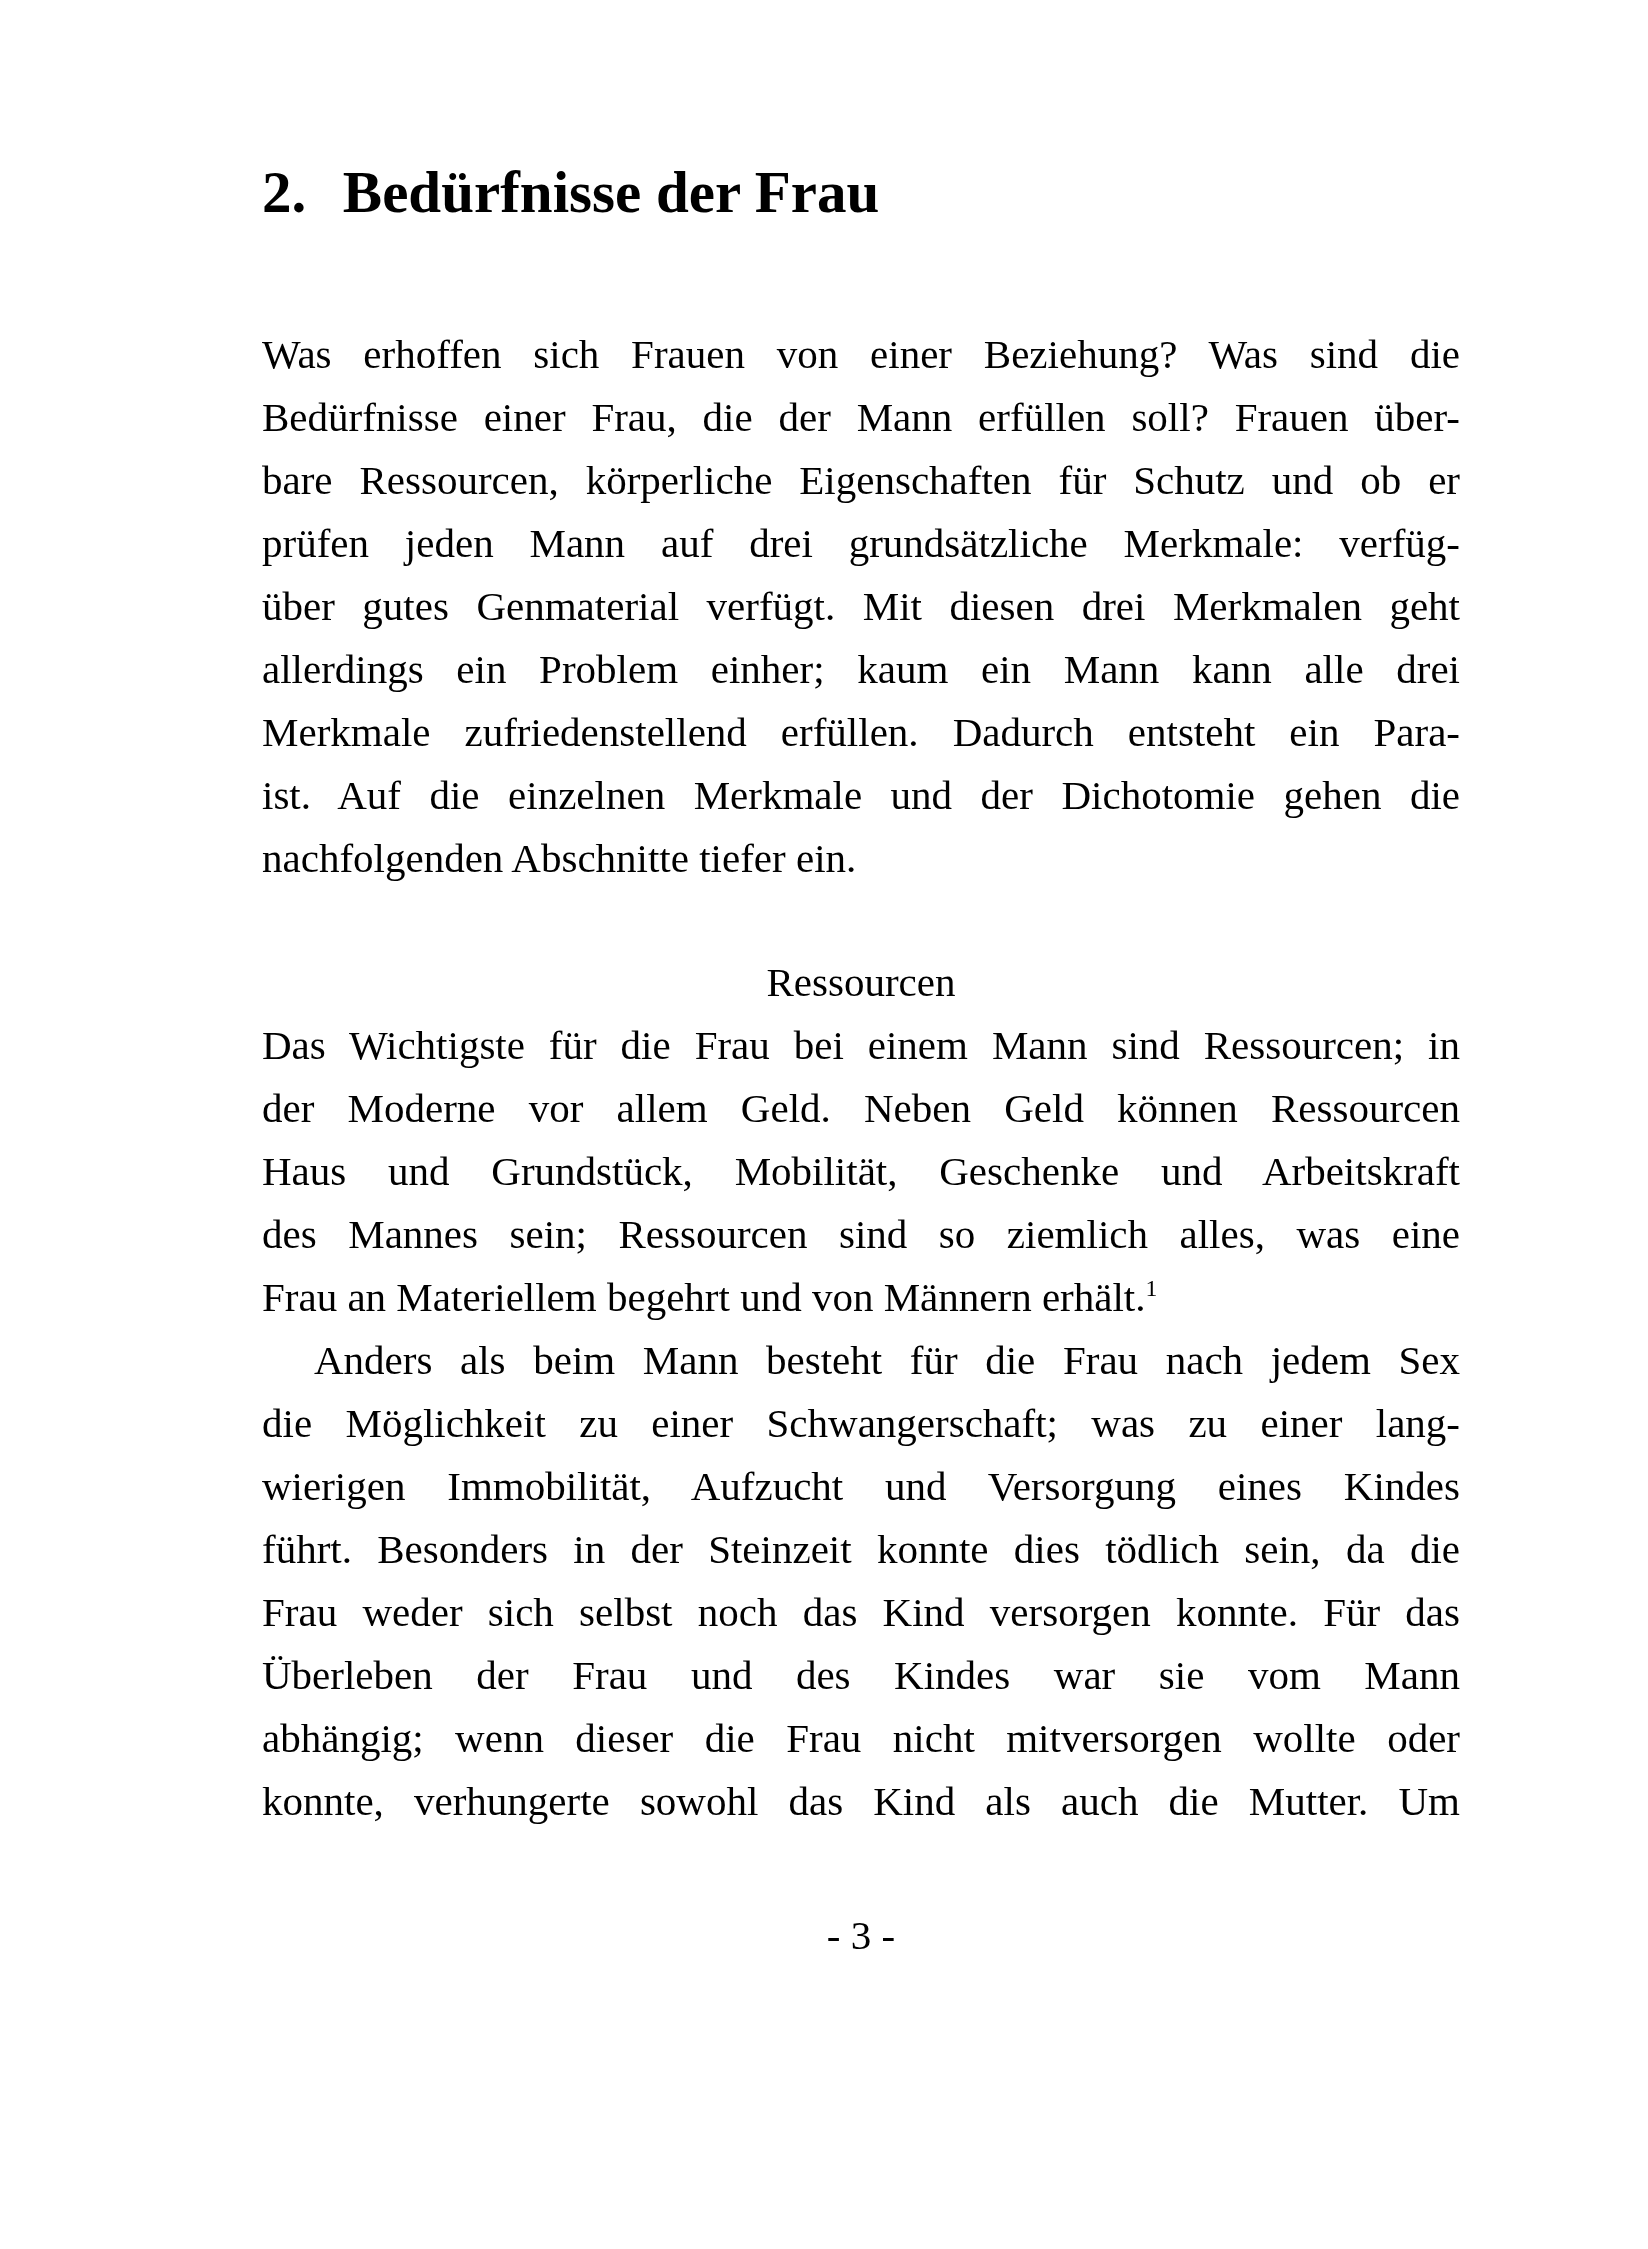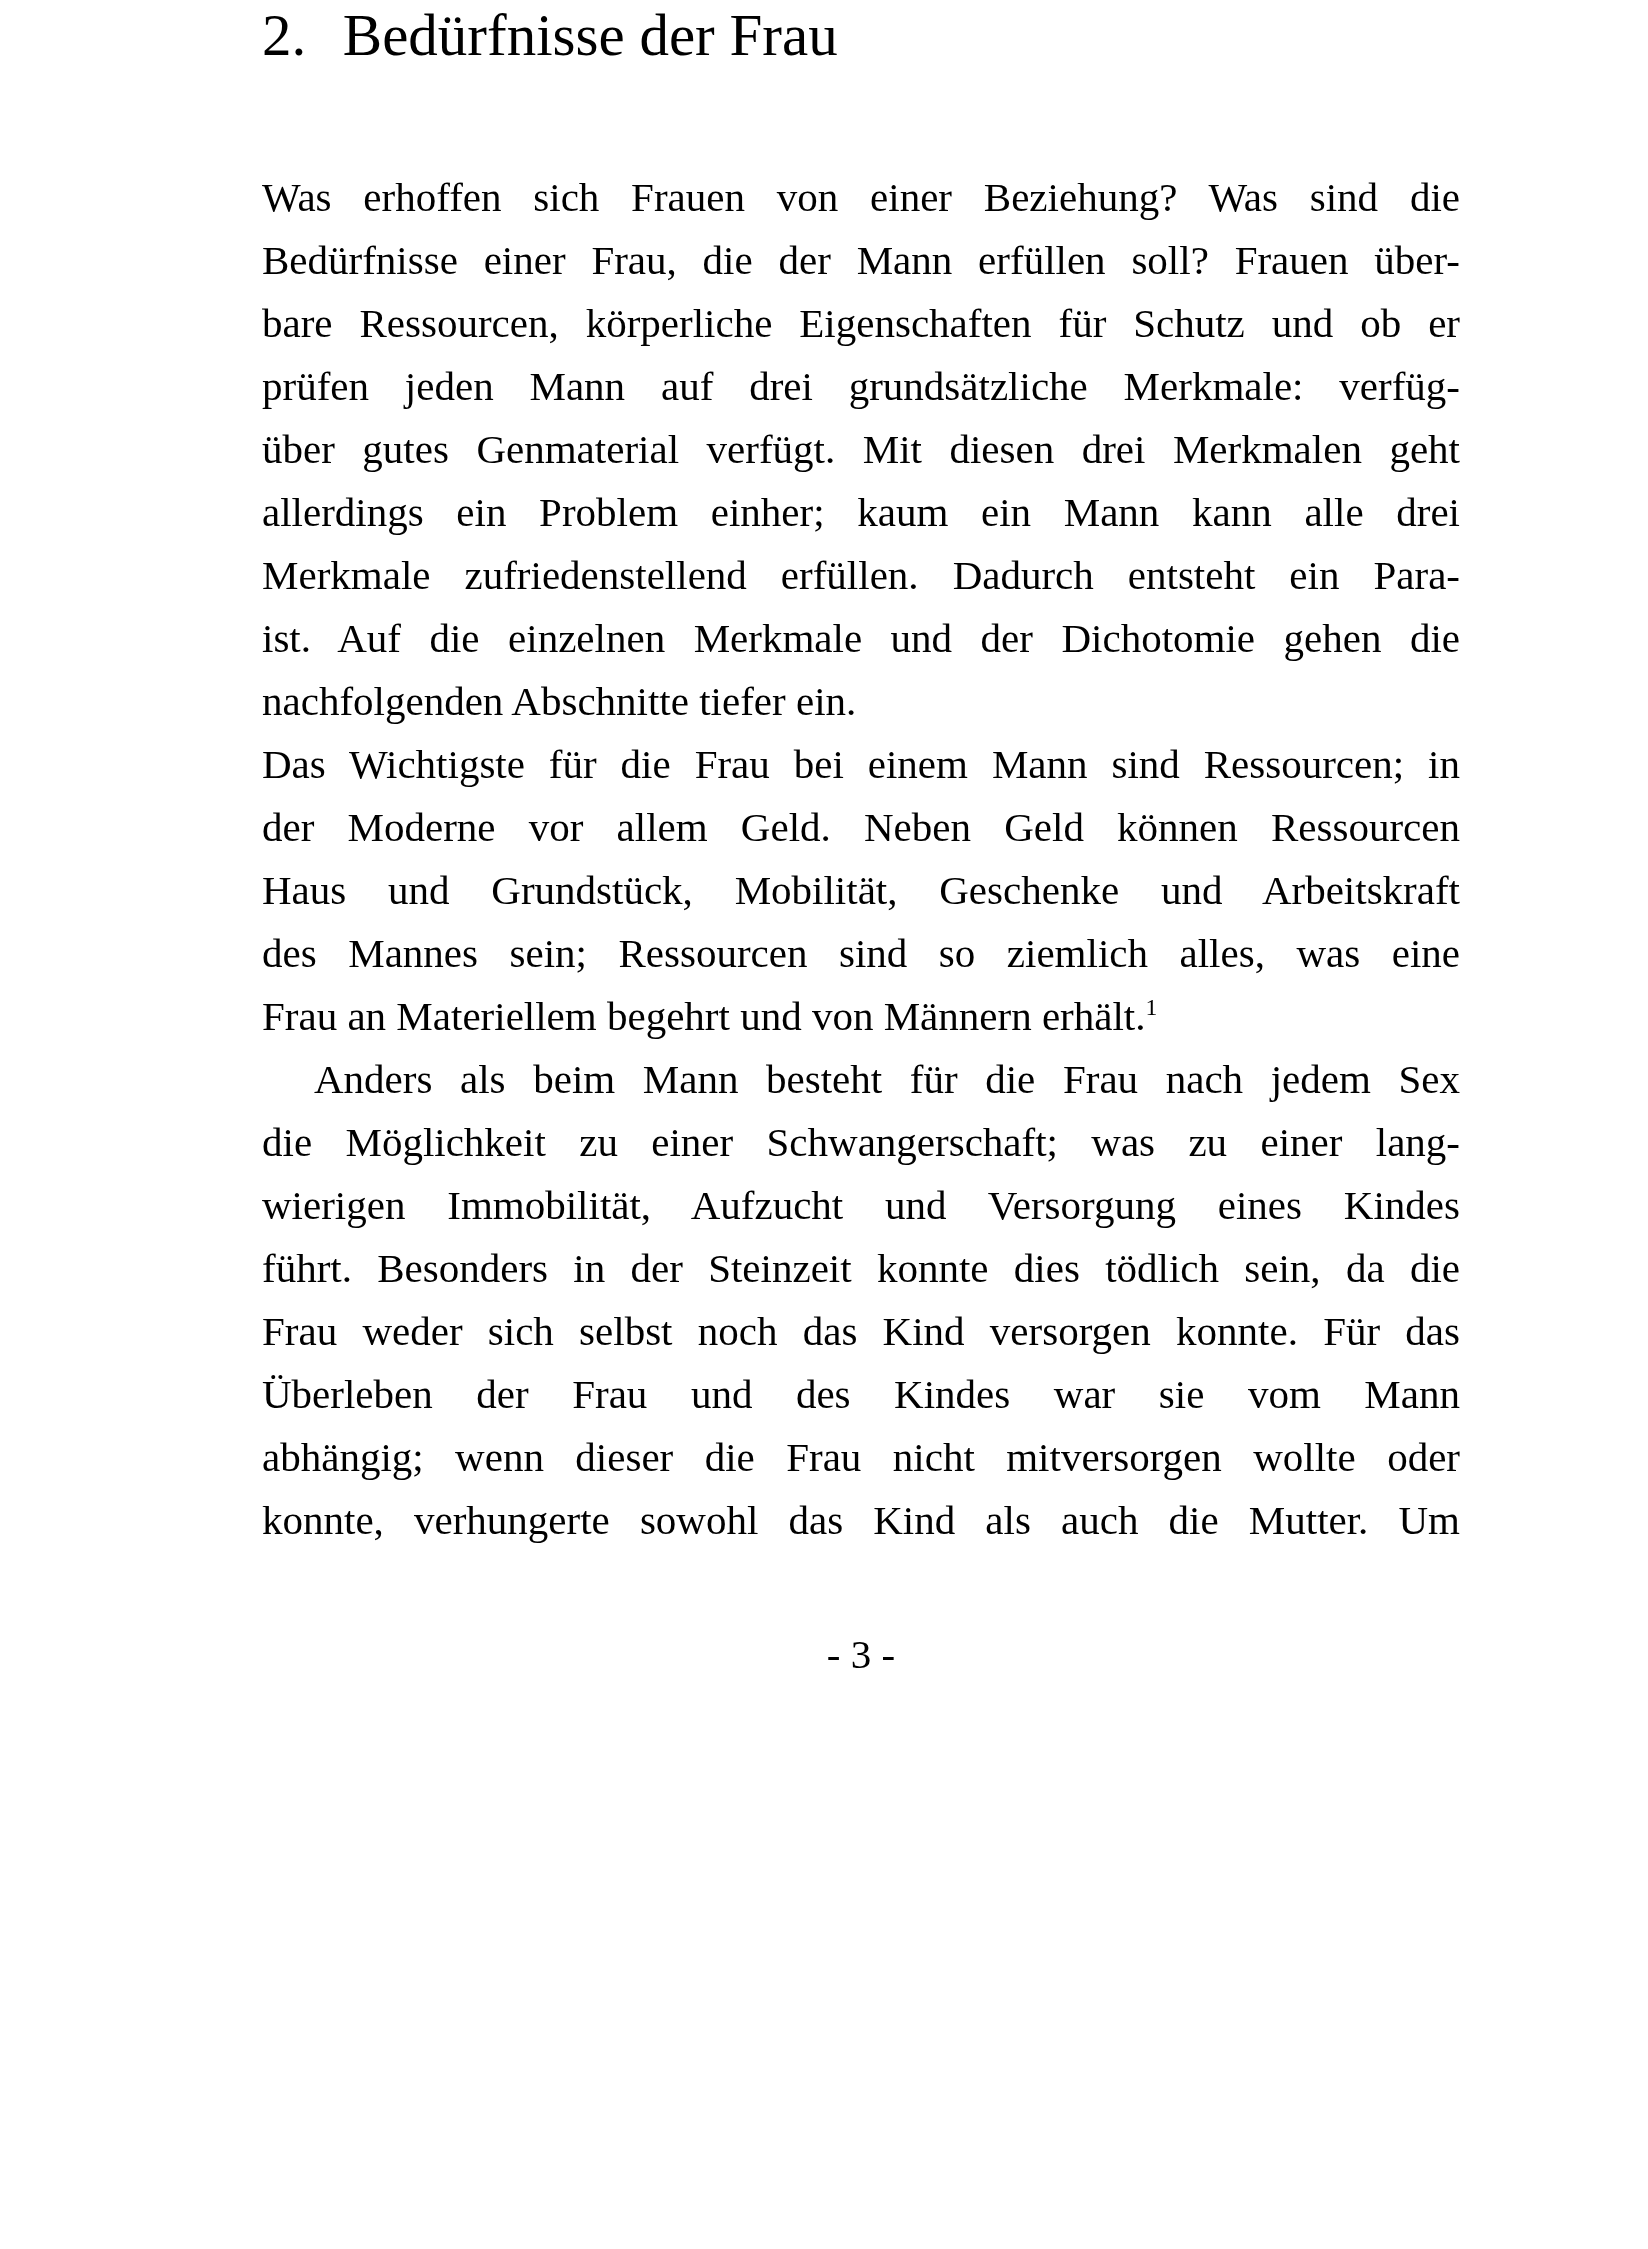--- a/index.html
+++ b/index.html
@@ -14,23 +14,24 @@
     background: #ffffff;
     color: #000000;
     overflow: hidden;
     font-family: "Liberation Serif", "DejaVu Serif", serif;
   }
   .column {
     margin-left: 262px;
     width: 1198px;
   }
   .title {
+    margin-top: 157px;
     font-size: 59px;
     line-height: 1.2;
-    font-weight: normal;
+    font-weight: bold;
     white-space: nowrap;
   }
   .title .num {
     display: inline-block;
     margin-right: 0.62em;
   }
   .para {
     font-size: 41px;
     line-height: 63px;
   }
@@ -83,20 +84,21 @@
         <div class="line"><span>Bedürfnisse einer Frau, die der Mann erfüllen soll? Frauen über-</span></div>
         <div class="line"><span>bare Ressourcen, körperliche Eigenschaften für Schutz und ob er</span></div>
         <div class="line"><span>prüfen jeden Mann auf drei grundsätzliche Merkmale: verfüg-</span></div>
         <div class="line"><span>über gutes Genmaterial verfügt. Mit diesen drei Merkmalen geht</span></div>
         <div class="line"><span>allerdings ein Problem einher; kaum ein Mann kann alle drei</span></div>
         <div class="line"><span>Merkmale zufriedenstellend erfüllen. Dadurch entsteht ein Para-</span></div>
         <div class="line"><span>ist. Auf die einzelnen Merkmale und der Dichotomie gehen die</span></div>
         <div class="line no-stretch"><span>nachfolgenden Abschnitte tiefer ein.</span></div>
       </div>
 
+    <div class="subheading">Ressourcen</div>
 
     <div class="para para-main">
         <div class="line"><span>Das Wichtigste für die Frau bei einem Mann sind Ressourcen; in</span></div>
         <div class="line"><span>der Moderne vor allem Geld. Neben Geld können Ressourcen</span></div>
         <div class="line"><span>Haus und Grundstück, Mobilität, Geschenke und Arbeitskraft</span></div>
         <div class="line"><span>des Mannes sein; Ressourcen sind so ziemlich alles, was eine</span></div>
         <div class="line no-stretch"><span>Frau an Materiellem begehrt und von Männern erhält.</span><sup>1</sup></div>
         <div class="line indent"><span>Anders als beim Mann besteht für die Frau nach jedem Sex</span></div>
         <div class="line"><span>die Möglichkeit zu einer Schwangerschaft; was zu einer lang-</span></div>
         <div class="line"><span>wierigen Immobilität, Aufzucht und Versorgung eines Kindes</span></div>

